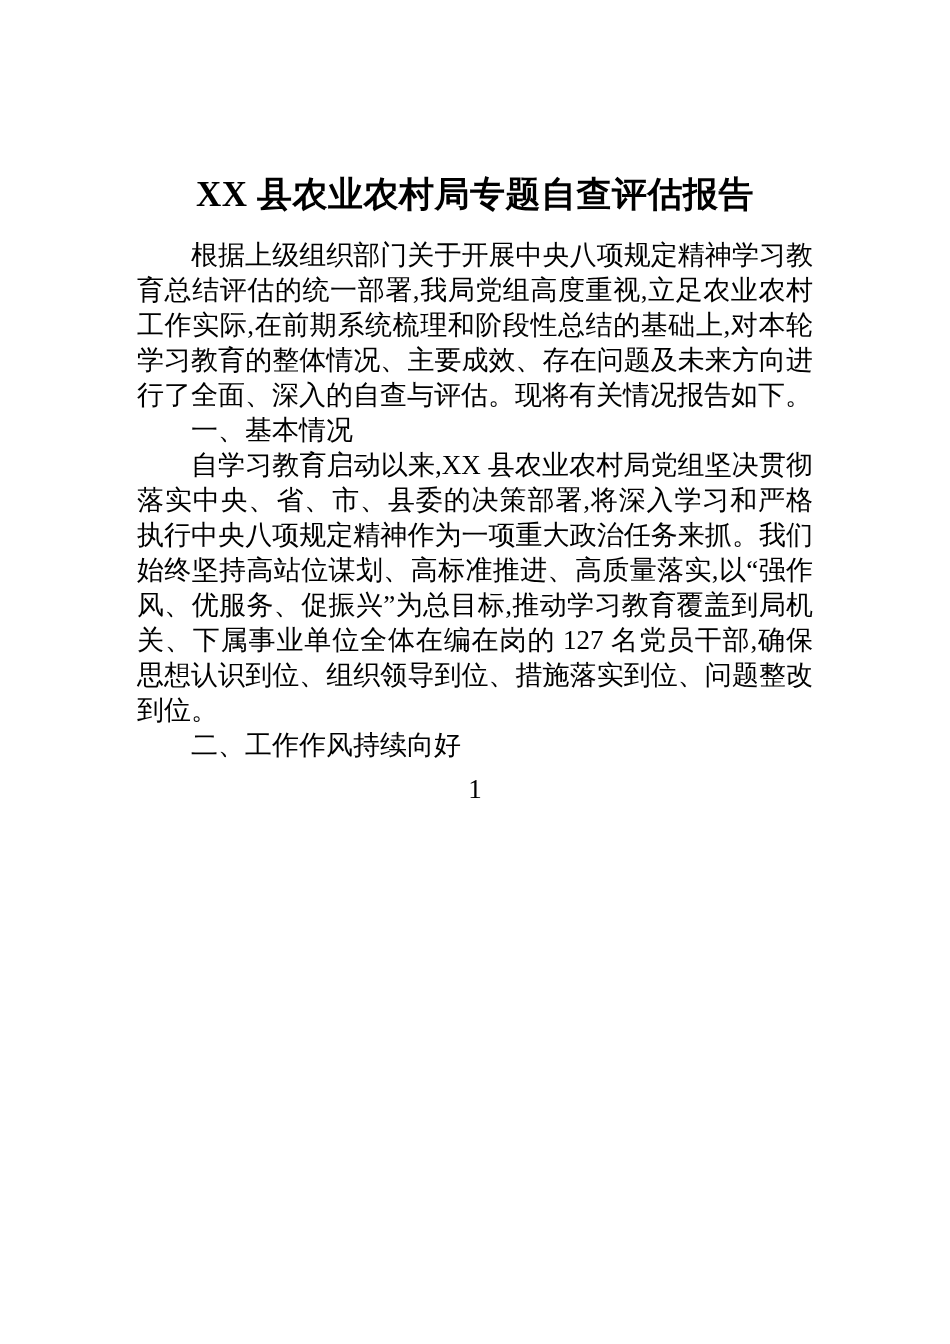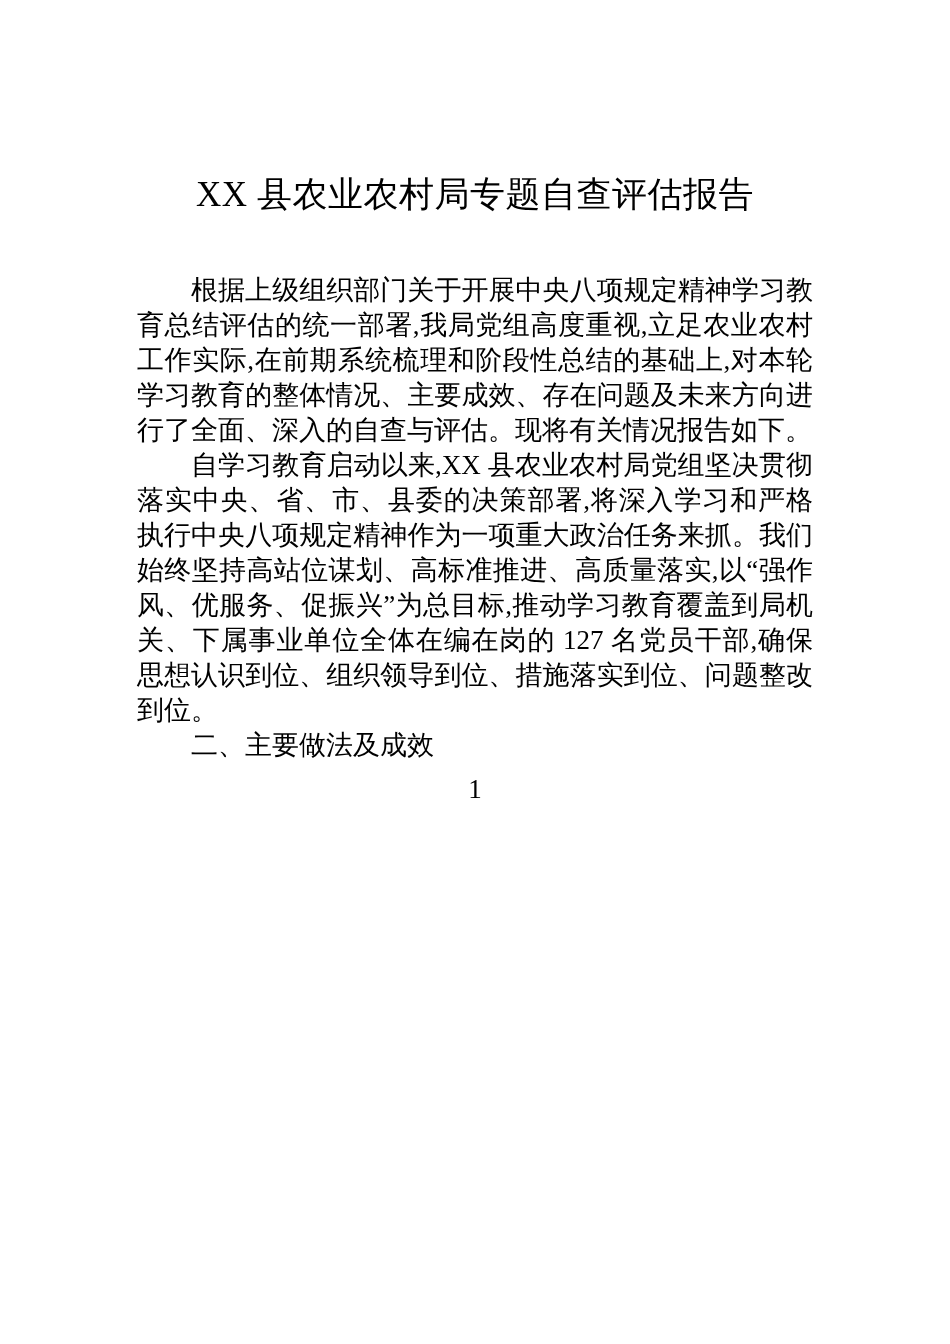--- a/index.html
+++ b/index.html
@@ -14,27 +14,27 @@
   .page {
     position: relative;
     width: 950px;
     height: 1344px;
     background: #ffffff;
   }
   .doc-title {
     padding-top: 172px;
     font-size: 35px;
     line-height: 46px;
-    font-weight: 400;
+    font-weight: 700;
     text-align: center;
     letter-spacing: 0.5px;
   }
   .doc-body {
     width: 676px;
-    margin: 55px auto 0 auto;
+    margin: 20px auto 0 auto;
     font-size: 27px;
     line-height: 35px;
   }
   .doc-body p {
     text-indent: 2em;
     text-align: justify;
     font-weight: 400;
   }
   .doc-body p.heading {
     text-align: left;
@@ -47,18 +47,19 @@
   }
 </style>
 </head>
 <body>
 
 <div class="page">
   <h1 class="doc-title">XX 县农业农村局专题自查评估报告</h1>
 
   <main class="doc-body">
       <p class="para">根据上级组织部门关于开展中央八项规定精神学习教育总结评估的统一部署,我局党组高度重视,立足农业农村工作实际,在前期系统梳理和阶段性总结的基础上,对本轮学习教育的整体情况、主要成效、存在问题及未来方向进行了全面、深入的自查与评估。现将有关情况报告如下。</p>
+      <p class="heading">一、基本情况</p>
       <p class="para">自学习教育启动以来,XX 县农业农村局党组坚决贯彻落实中央、省、市、县委的决策部署,将深入学习和严格执行中央八项规定精神作为一项重大政治任务来抓。我们始终坚持高站位谋划、高标准推进、高质量落实,以“强作风、优服务、促振兴”为总目标,推动学习教育覆盖到局机关、下属事业单位全体在编在岗的 127 名党员干部,确保思想认识到位、组织领导到位、措施落实到位、问题整改到位。</p>
-      <p class="heading">二、主要做法及成效</p>
+      <p class="heading">二、工作作风持续向好</p>
     </main>
 
   <div class="page-number">1</div>
 </div>
 
 </body></html>

